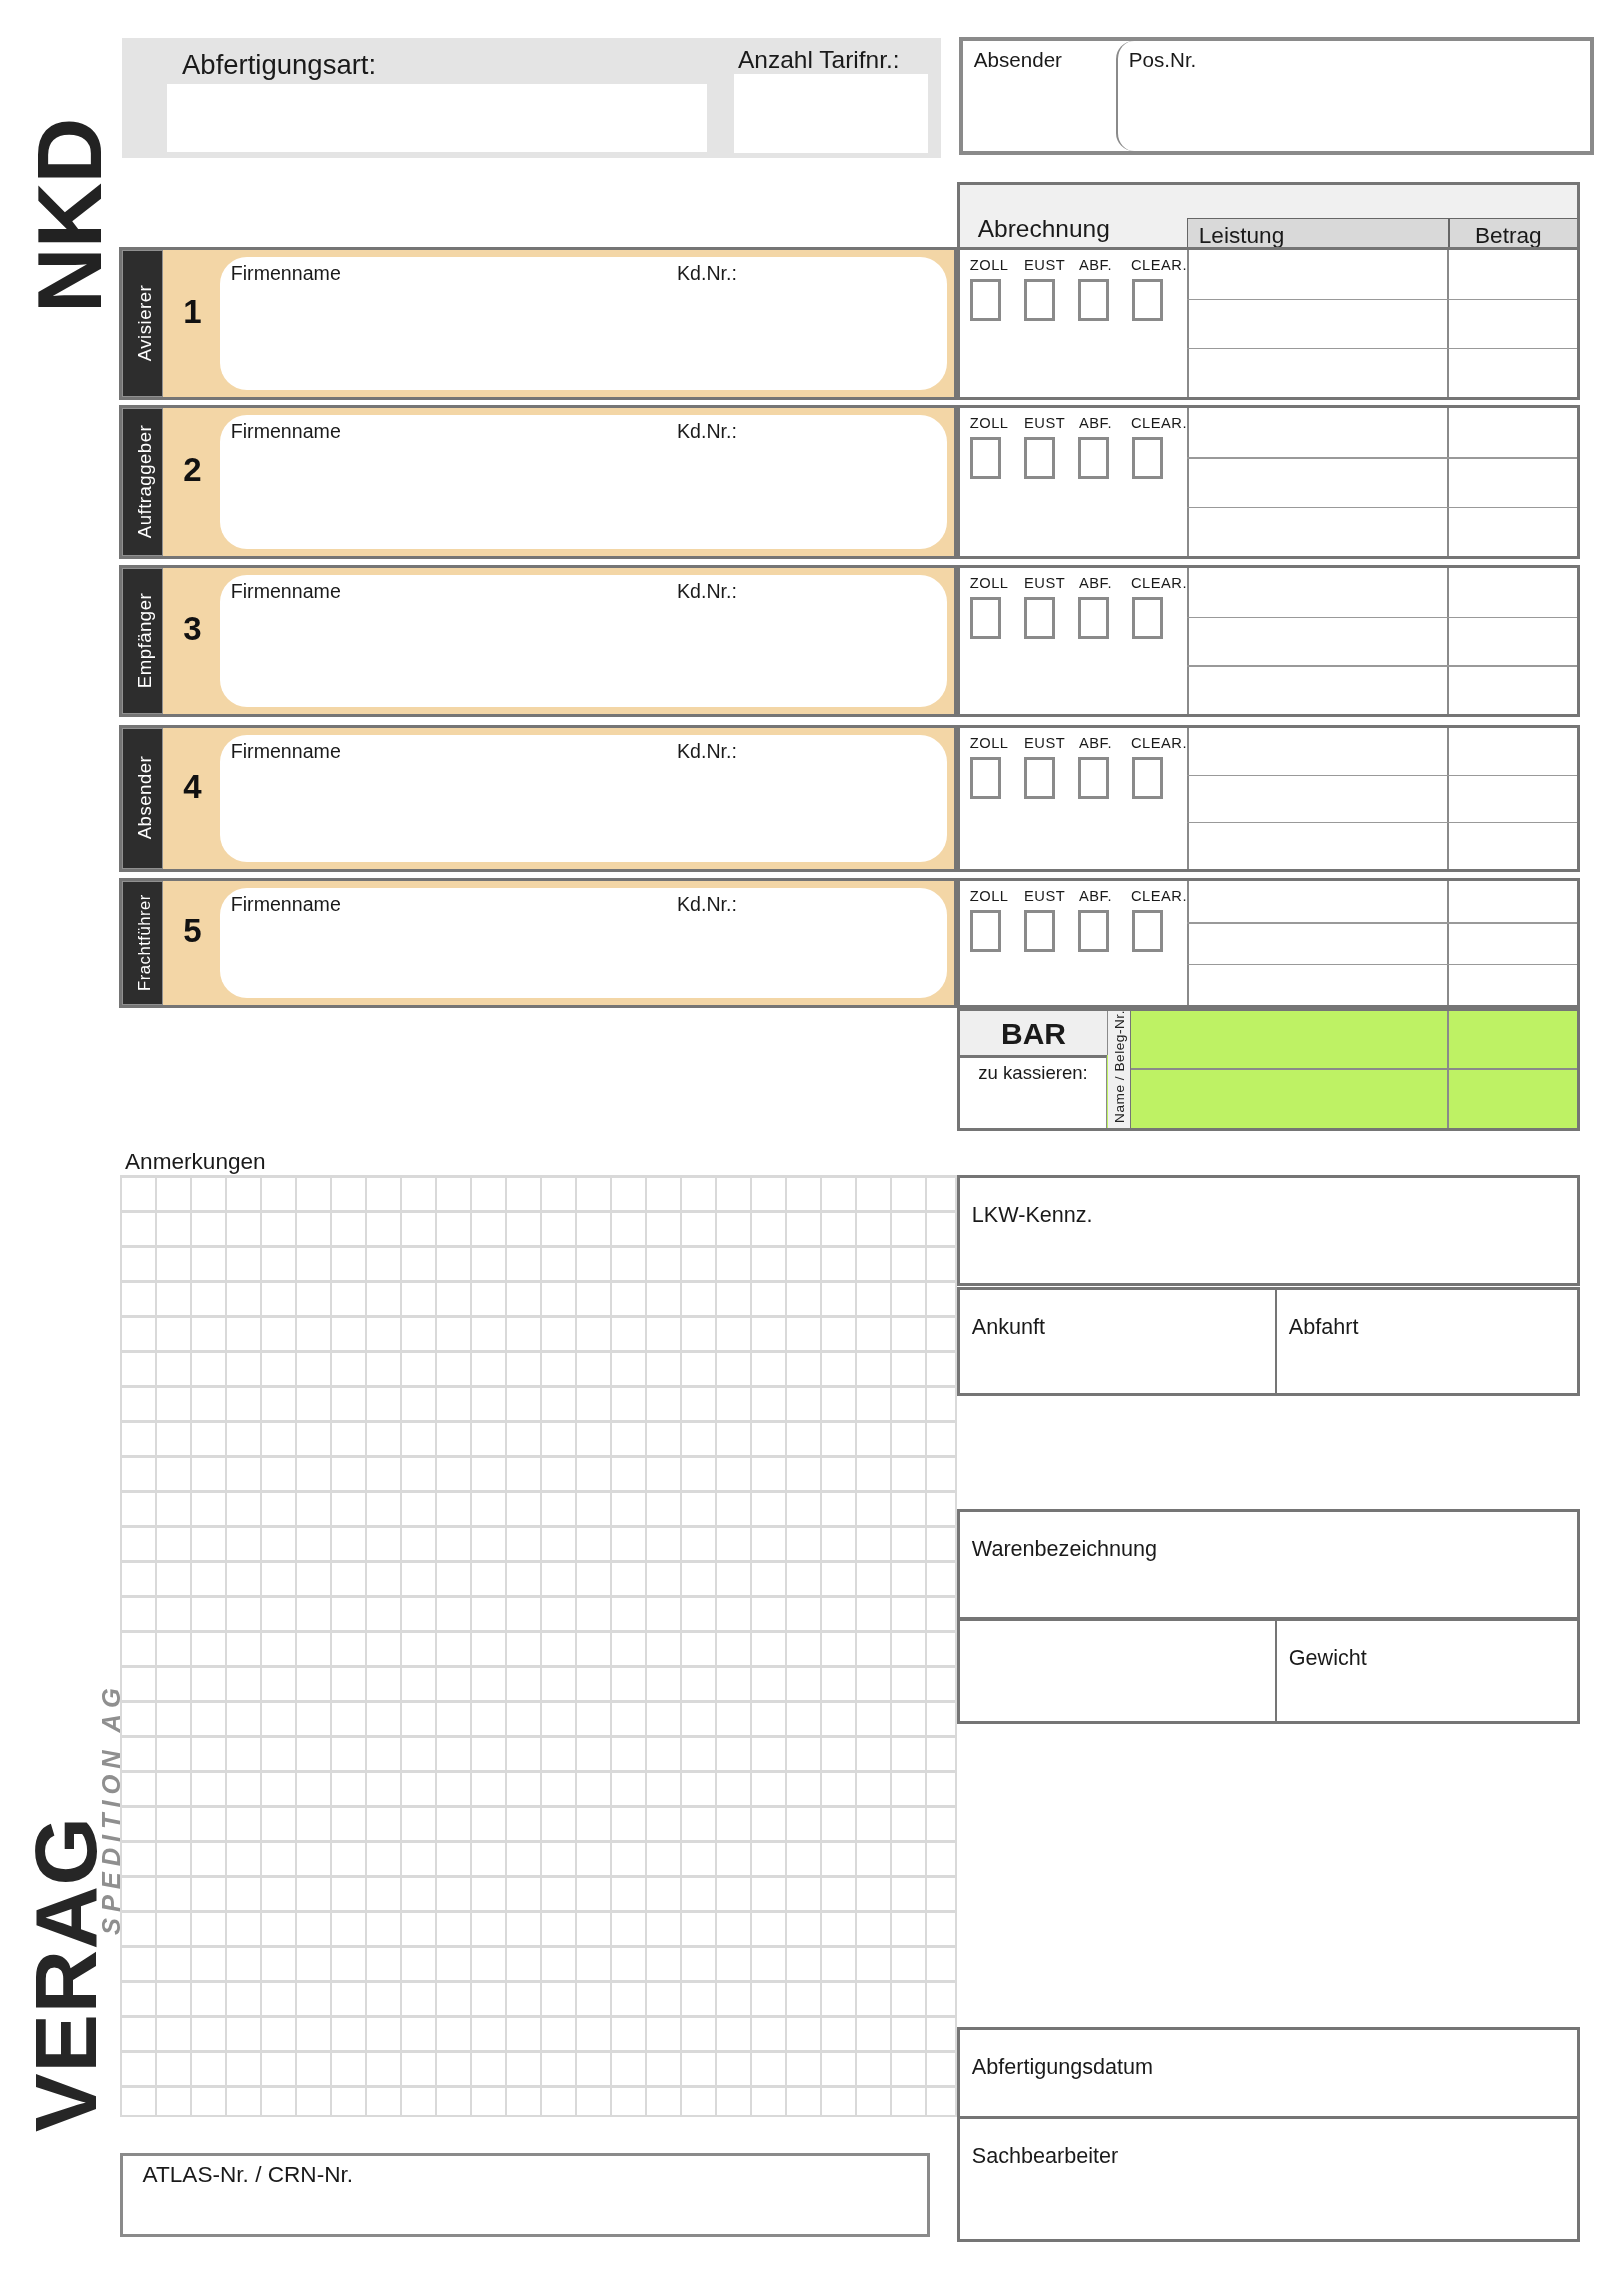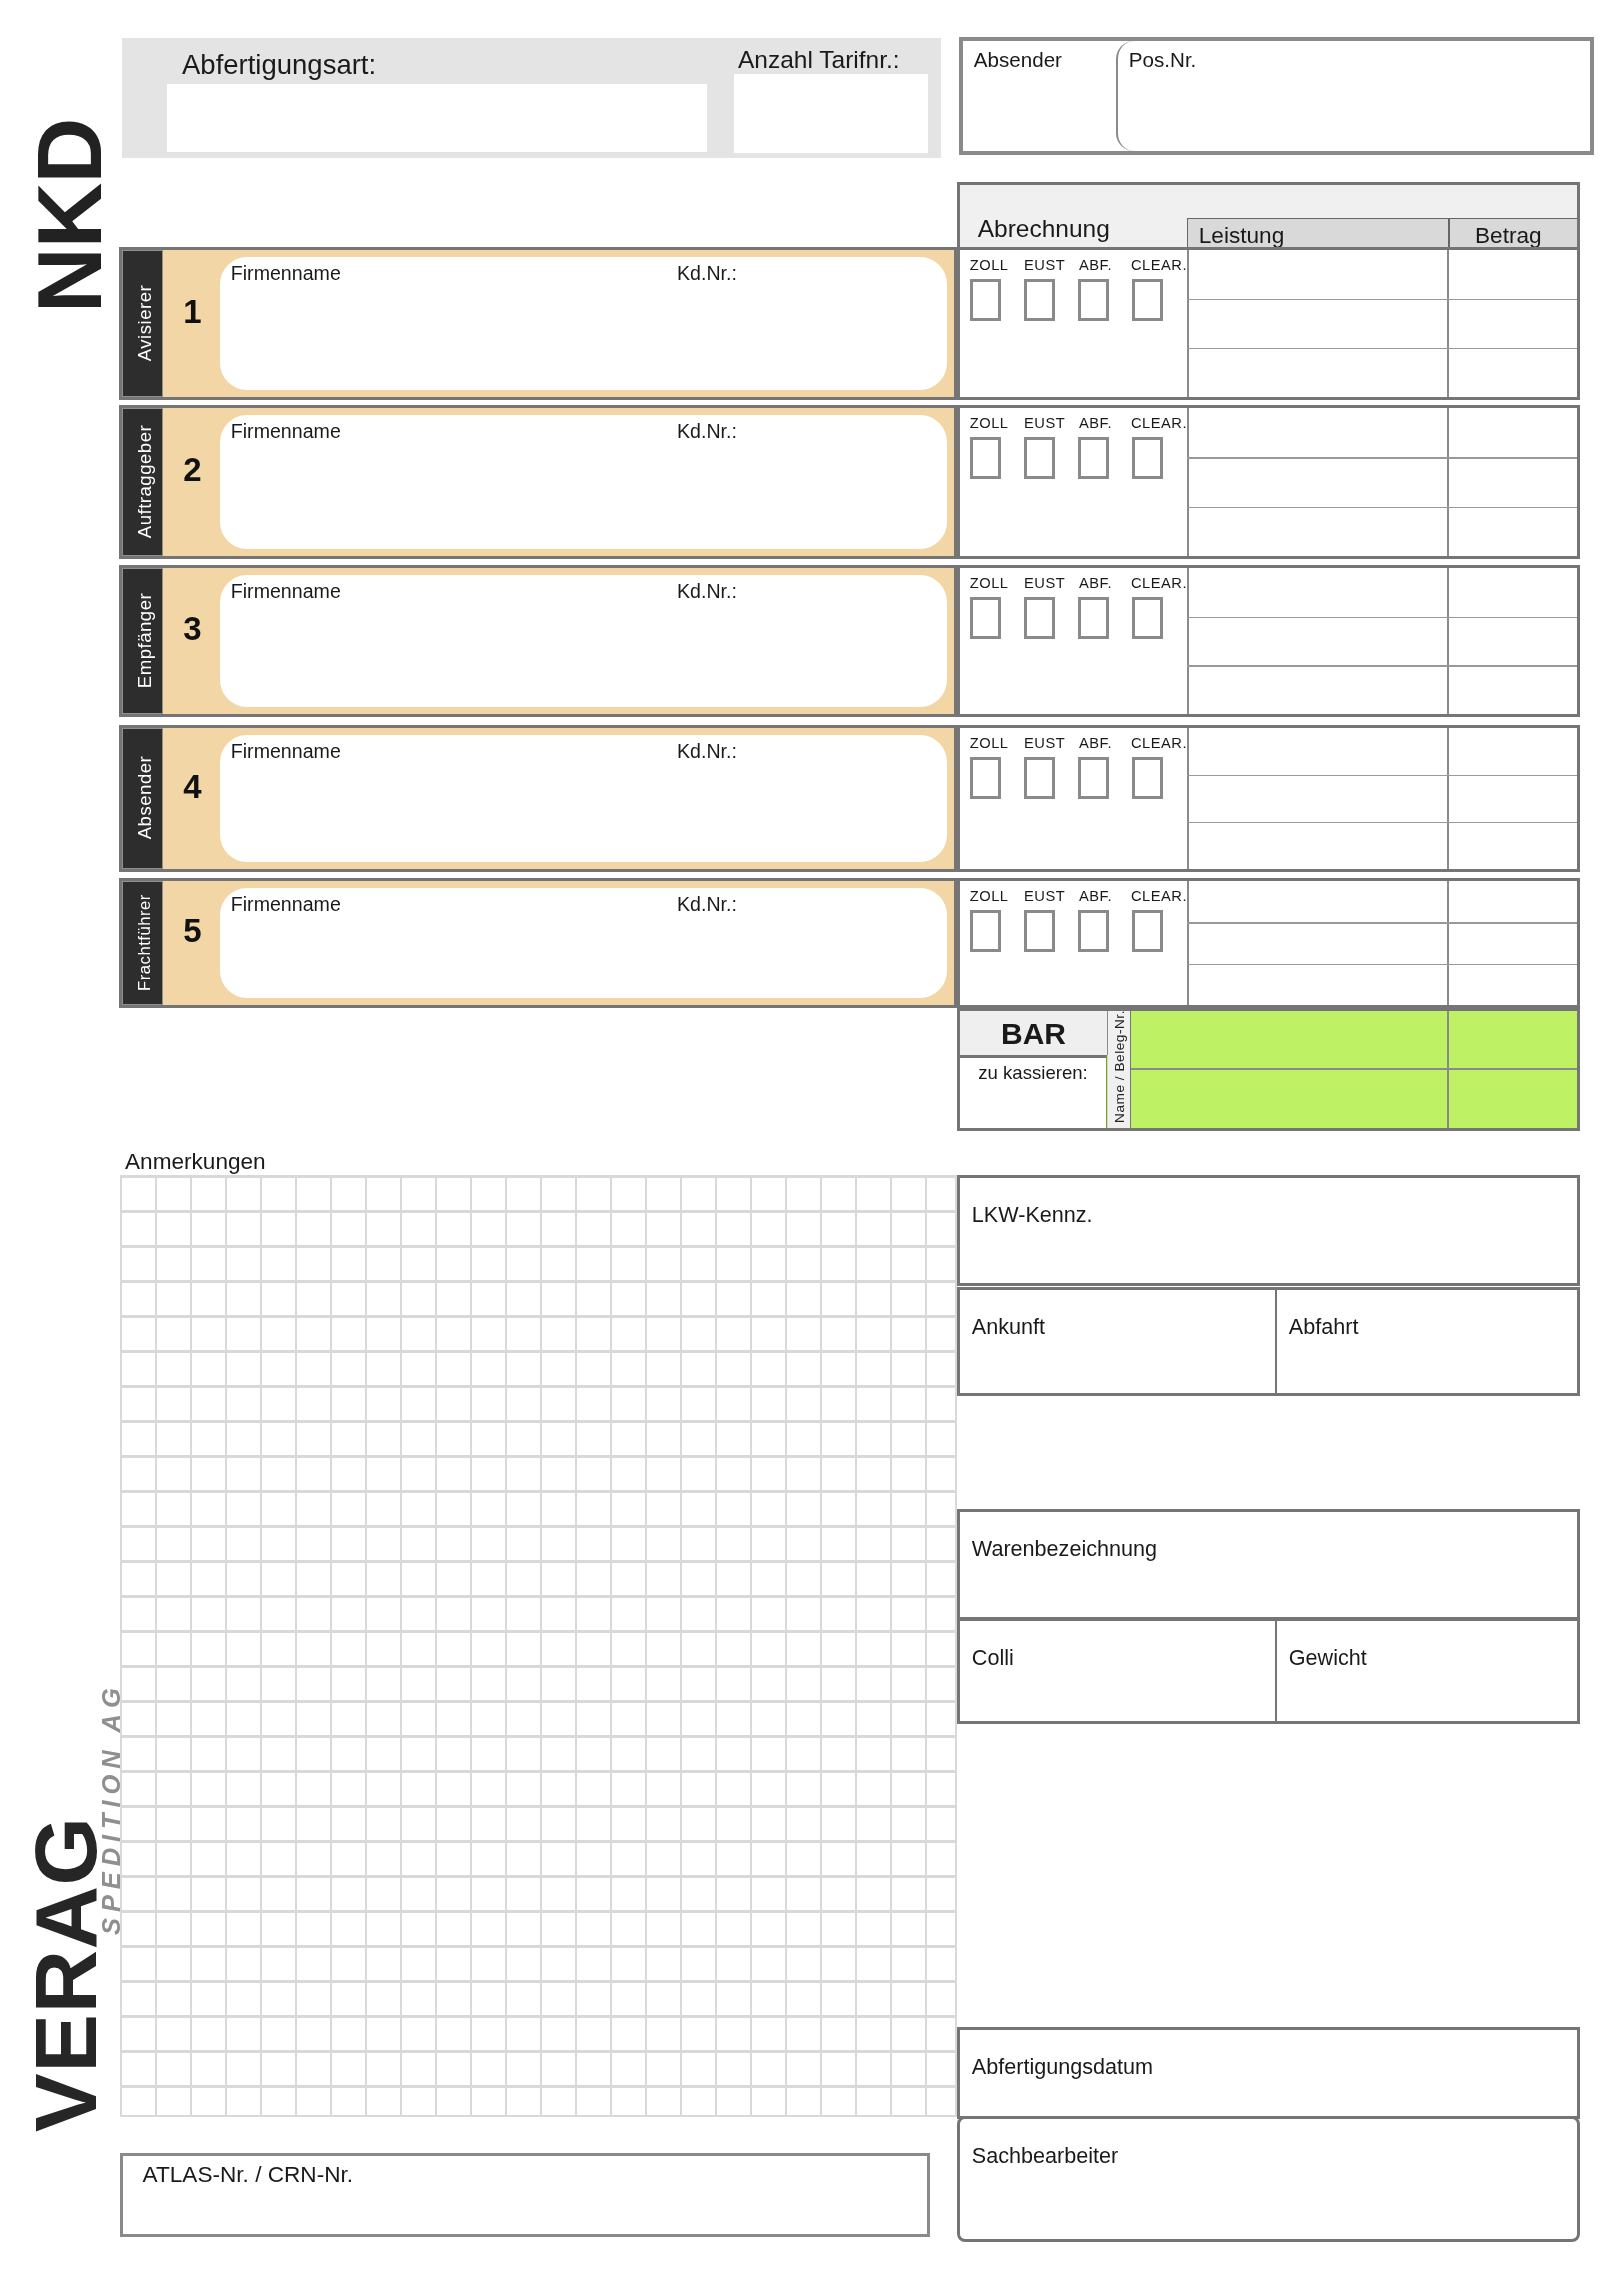--- a/index.html
+++ b/index.html
@@ -270,32 +270,29 @@
   <div class="cell-r">
     <span class="glab">Abfahrt</span>
   </div>
 </div>
 
 <div class="gbox" style="top:1509px;height:111px;">
   <span class="glab">Warenbezeichnung</span>
 </div>
 
 <div class="gbox" style="top:1618px;height:106px;">
-  <div class="cell-l">
-    <span class="glab">Colli</span>
-  </div>
   <div class="cell-r">
     <span class="glab">Gewicht</span>
   </div>
 </div>
 
 <div class="gbox" style="top:2027px;height:92px;">
   <span class="glab">Abfertigungsdatum</span>
 </div>
 
-<div class="gbox" style="top:2116px;height:126px;border-radius:8px;">
+<div class="gbox" style="top:2116px;height:126px;">
   <span class="glab">Sachbearbeiter</span>
 </div>
 
 <div class="abs atlas-box">
   <span class="glab" style="left:19.6px;top:5.9px;font-size:22.6px;">ATLAS-Nr. / CRN-Nr.</span>
 </div>
 
 
 </body></html>

